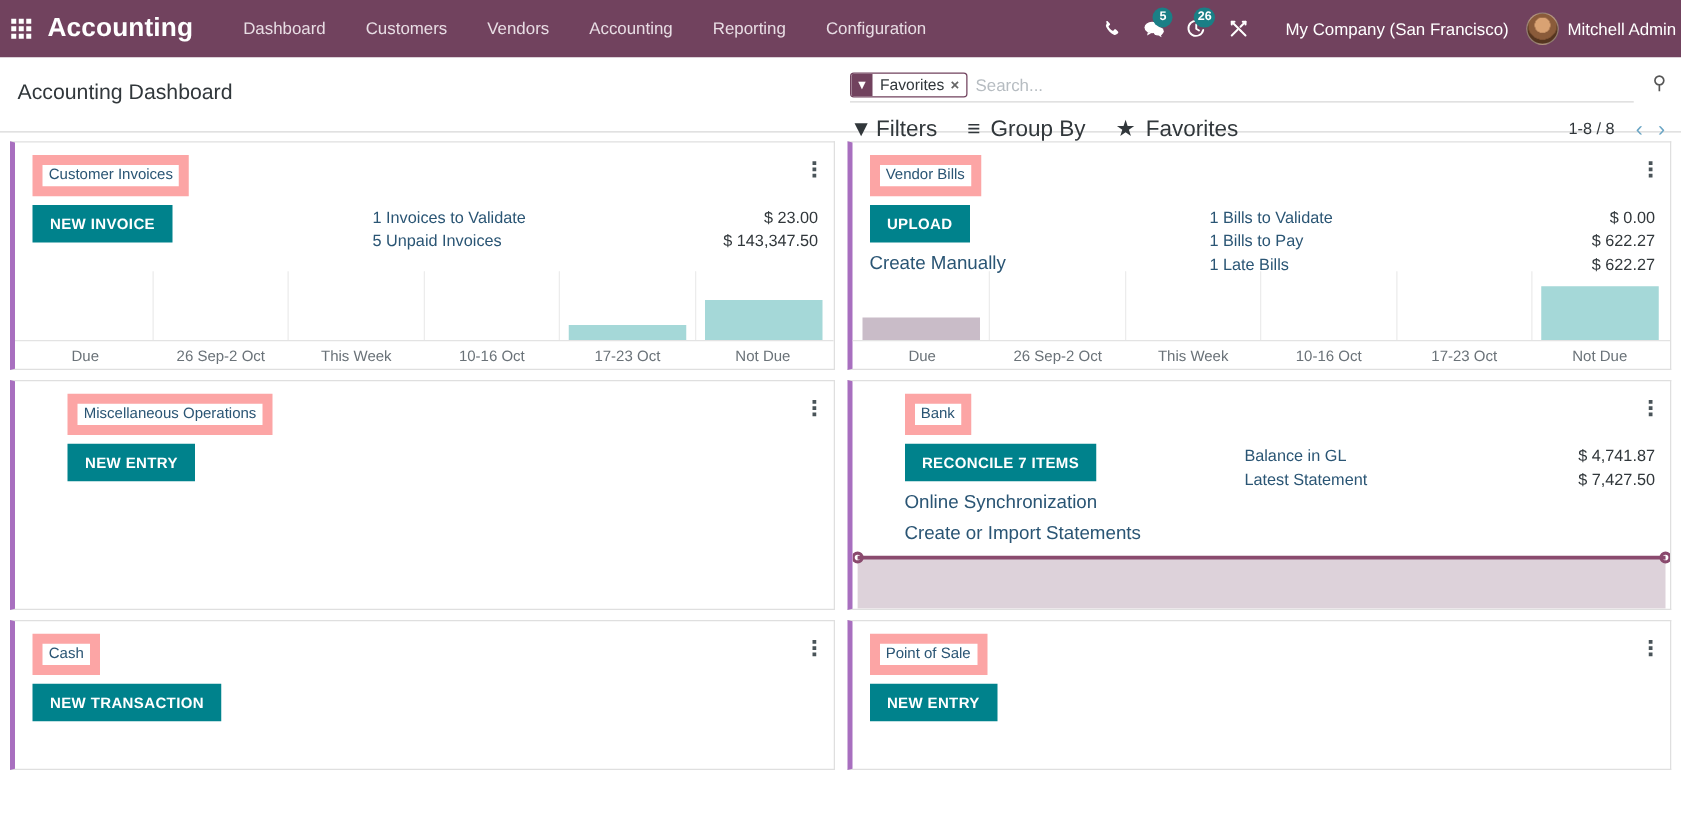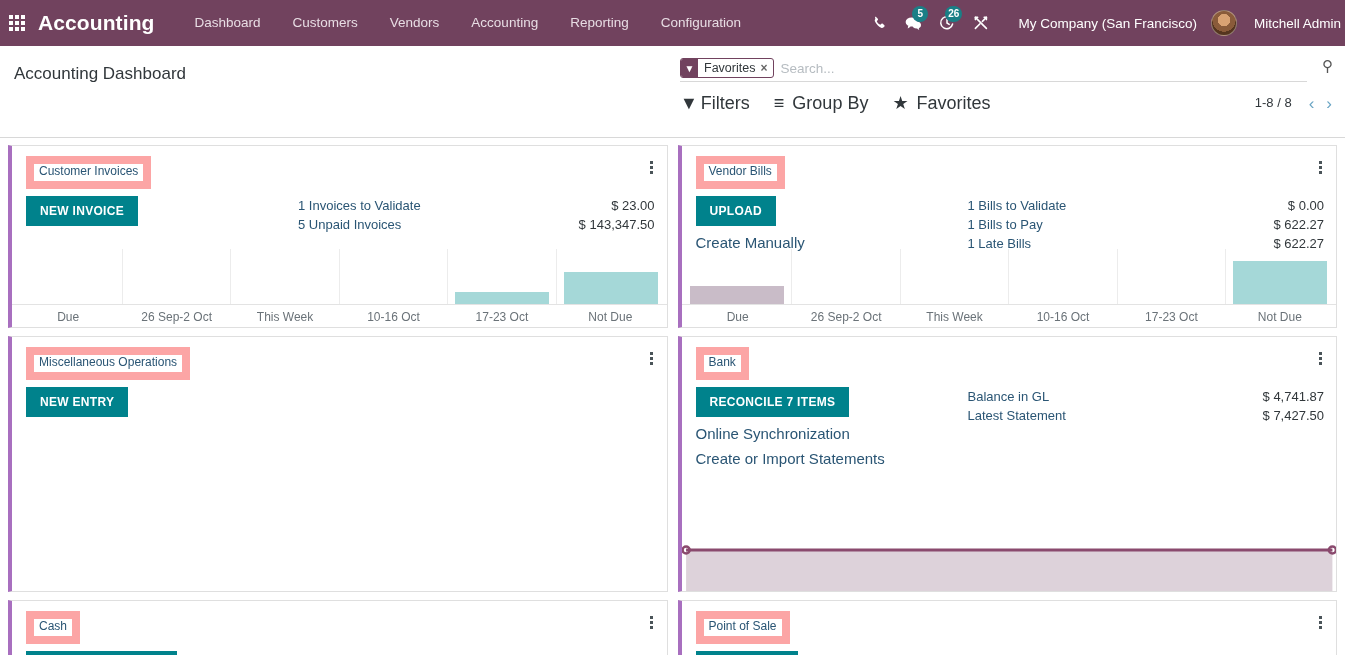--- a/index.html
+++ b/index.html
@@ -58,37 +58,37 @@
     font-size: 10px; font-weight: bold;
     min-width: 16px; height: 16px; border-radius: 9px;
     display: flex; align-items: center; justify-content: center;
     padding: 0 3px; line-height: 1;
   }
   .company-name {
     font-size: 13.5px; color: #ffffff;
     padding: 0 14px 0 20px; white-space: nowrap; cursor: pointer;
   }
   .user-block {
-    display: flex; align-items: center; gap: 17px;
+    display: flex; align-items: center; gap: 7px;
     padding-right: 4px; cursor: pointer;
   }
   .avatar {
     width: 26px; height: 26px; border-radius: 50%;
     background: radial-gradient(circle at 50% 38%, #d9a273 0 32%, #8a5b3a 33% 60%, #55351f 61% 100%);
     border: 1px solid rgba(255,255,255,.35);
     flex: none;
   }
   .user-name { font-size: 13.5px; white-space: nowrap; }
 
   
   .control-panel {
     background: #ffffff;
     border-bottom: 1px solid #d8d8d8;
     padding: 0 8px;
-    height: 92px;
+    height: 60px;
     position: relative;
   }
   .cp-title {
     font-size: 17px; color: #31373b;
     position: absolute; left: 14px; top: 18px;
   }
   .searchview {
     position: absolute; left: 680px; top: 12px; right: 38px;
     display: flex; align-items: center;
     border-bottom: 1px solid #d8d8d8;
@@ -146,21 +146,21 @@
     align-content: start;
   }
   .card {
     background: #ffffff;
     border: 1px solid #dfdfdf;
     border-left: 4px solid #a86fbf;
     position: relative;
     overflow: hidden;
   }
   .card.short { height: 183px; }
-  .card.mid { height: 256px; }
+  .card.mid { height: 184px; padding-left: 28px; }
   .card.bottom { height: 120px; }
   .card-head {
     display: flex; align-items: flex-start;
     padding: 10px 10px 0 14px;
   }
   .card-title {
     font-size: 12px; color: #2a5574;
     border: 8px solid #fca5a5;
     padding: 1px 5px 2px 5px;
     line-height: 1.15;

